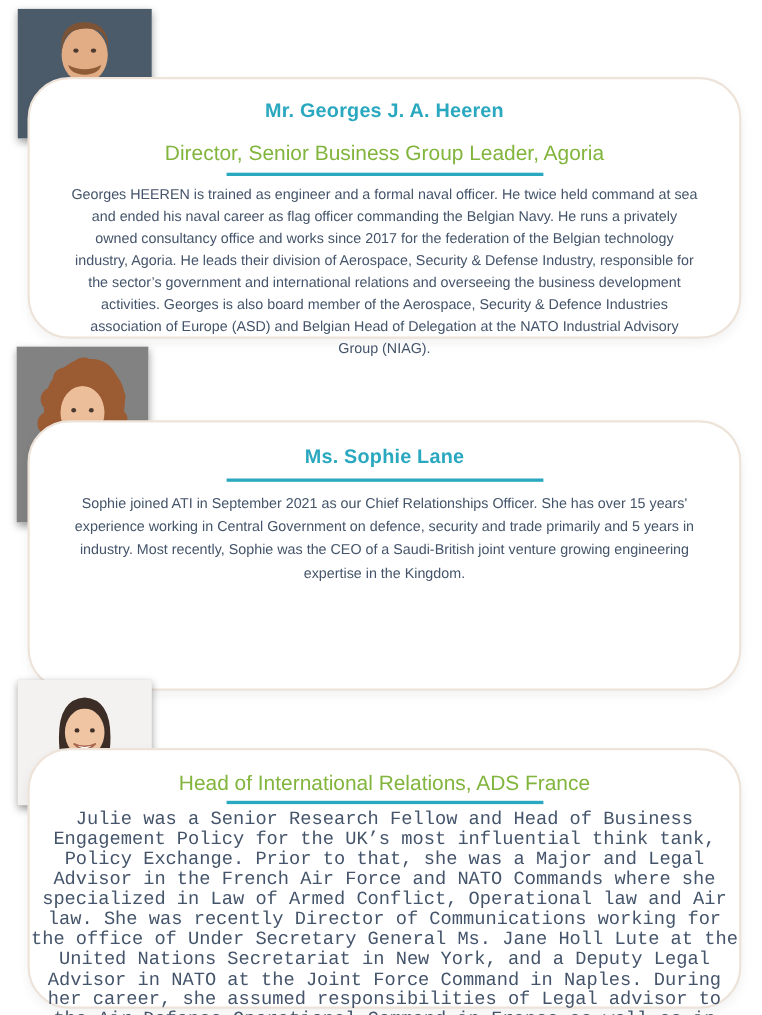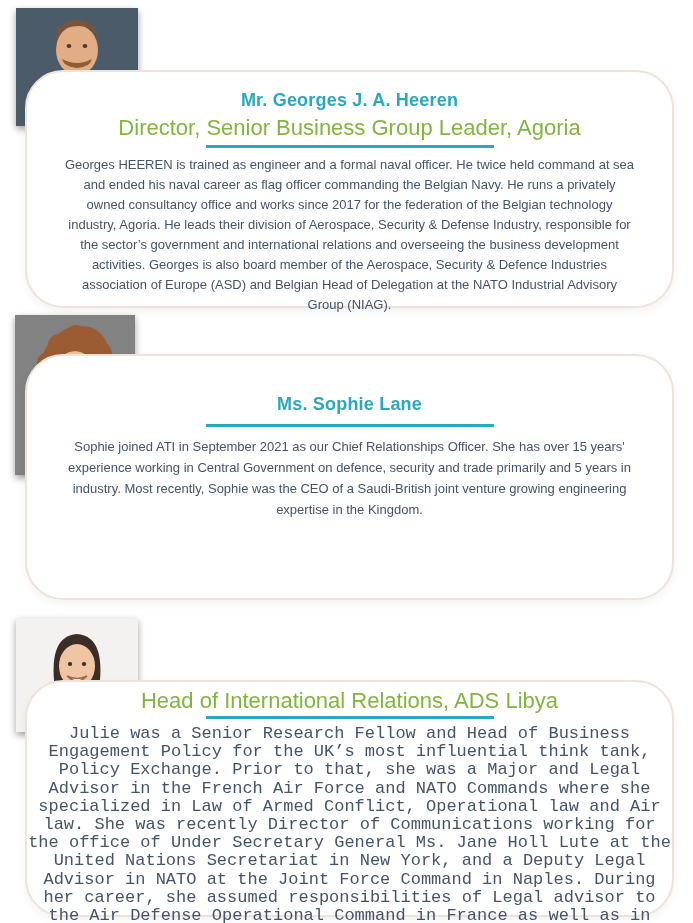--- a/index.html
+++ b/index.html
@@ -34,41 +34,41 @@
 
   .name {
     color: var(--name-color, #2aa8bf);
     font-size: 18px;
     font-weight: bold;
     line-height: 29px;
     letter-spacing: 0.2px;
   }
   .title {
     color: var(--title-color, #82b53d);
-    font-size: 22px;
+    font-size: 19px;
     line-height: 25px;
-    margin: 0 auto 0;
+    margin: 12px auto 0;
   }
   .underline {
     width: 288px;
     height: 3px;
     background: var(--underline-color, #2aa8bf);
     margin: 5px auto 0;
   }
   .bio {
     color: var(--body-color, #44546a);
     font-size: 13px;
     line-height: 20px;
     margin-top: 7px;
     padding: 0 36px;
   }
 
   
   .card-1 { top: 70px;  height: 238px; padding-top: 14px; }
-  .card-2 { top: 354px; height: 246px; padding-top: 34px; }
+  .card-2 { top: 382px; height: 246px; padding-top: 17px; }
   .card-3 { top: 680px; height: 237px; padding-top: 7px; }
 
   .card-2 .title { max-width: 380px; }
   .card-2 .bio   { line-height: 21px; margin-top: 9px; }
 
   .card-3 .title { line-height: 24px; }
   .card-3 .underline { margin-top: 3px; }
   .card-3 .bio { font-size: 17px; line-height: 18.2px; padding: 0 0; margin-top: 6px; font-family: Liberation Mono, monospace; }
 
   .photo-1 { left: 16px; top: 8px;   width: 122px; height: 118px; }
@@ -166,18 +166,18 @@
       <ellipse cx="54" cy="46" rx="2.2" ry="2" fill="#3e2f27"></ellipse>
       <ellipse cx="68" cy="46" rx="2.2" ry="2" fill="#3e2f27"></ellipse>
       <path d="M51 58 Q61 68 71 58 Q61 63 51 58 Z" fill="#ffffff" stroke="#a9674f" stroke-width="1.4"></path>
       <path d="M40 114 Q44 86 61 84 Q78 86 82 114 Z" fill="#fdfdfd"></path>
       <path d="M14 114 Q20 92 44 82 L56 92 L46 114 Z" fill="url(#blazer-stripes)"></path>
       <path d="M108 114 Q102 92 78 82 L66 92 L76 114 Z" fill="url(#blazer-stripes)"></path>
     </svg>
   </div>
 
   <section class="card card-3">
-    <div class="title">Head of International Relations, ADS Libya</div>
+    <div class="title">Head of International Relations, ADS France</div>
     <div class="underline"></div>
     <p class="bio">Julie was a Senior Research Fellow and Head of Business Engagement Policy for the UK’s most influential think tank, Policy Exchange. Prior to that, she was a Major and Legal Advisor in the French Air Force and NATO Commands where she specialized in Law of Armed Conflict, Operational law and Air law. She was recently Director of Communications working for the office of Under Secretary General Ms. Jane Holl Lute at the United Nations Secretariat in New York, and a Deputy Legal Advisor in NATO at the Joint Force Command in Naples.  During her career, she assumed responsibilities of Legal advisor to the Air Defense Operational Command in France as well as in various military deployments (Libya, Afghanistan, Qatar, Kosovo). She was also appointed outside the realm of the military institutions to work for the General Secretariat for National Defense and Security (Prime Minister) in Paris where she develops an expertise in armament export control regulations and policies.</p>
   </section>
 
 </div>
 
 </body></html>

